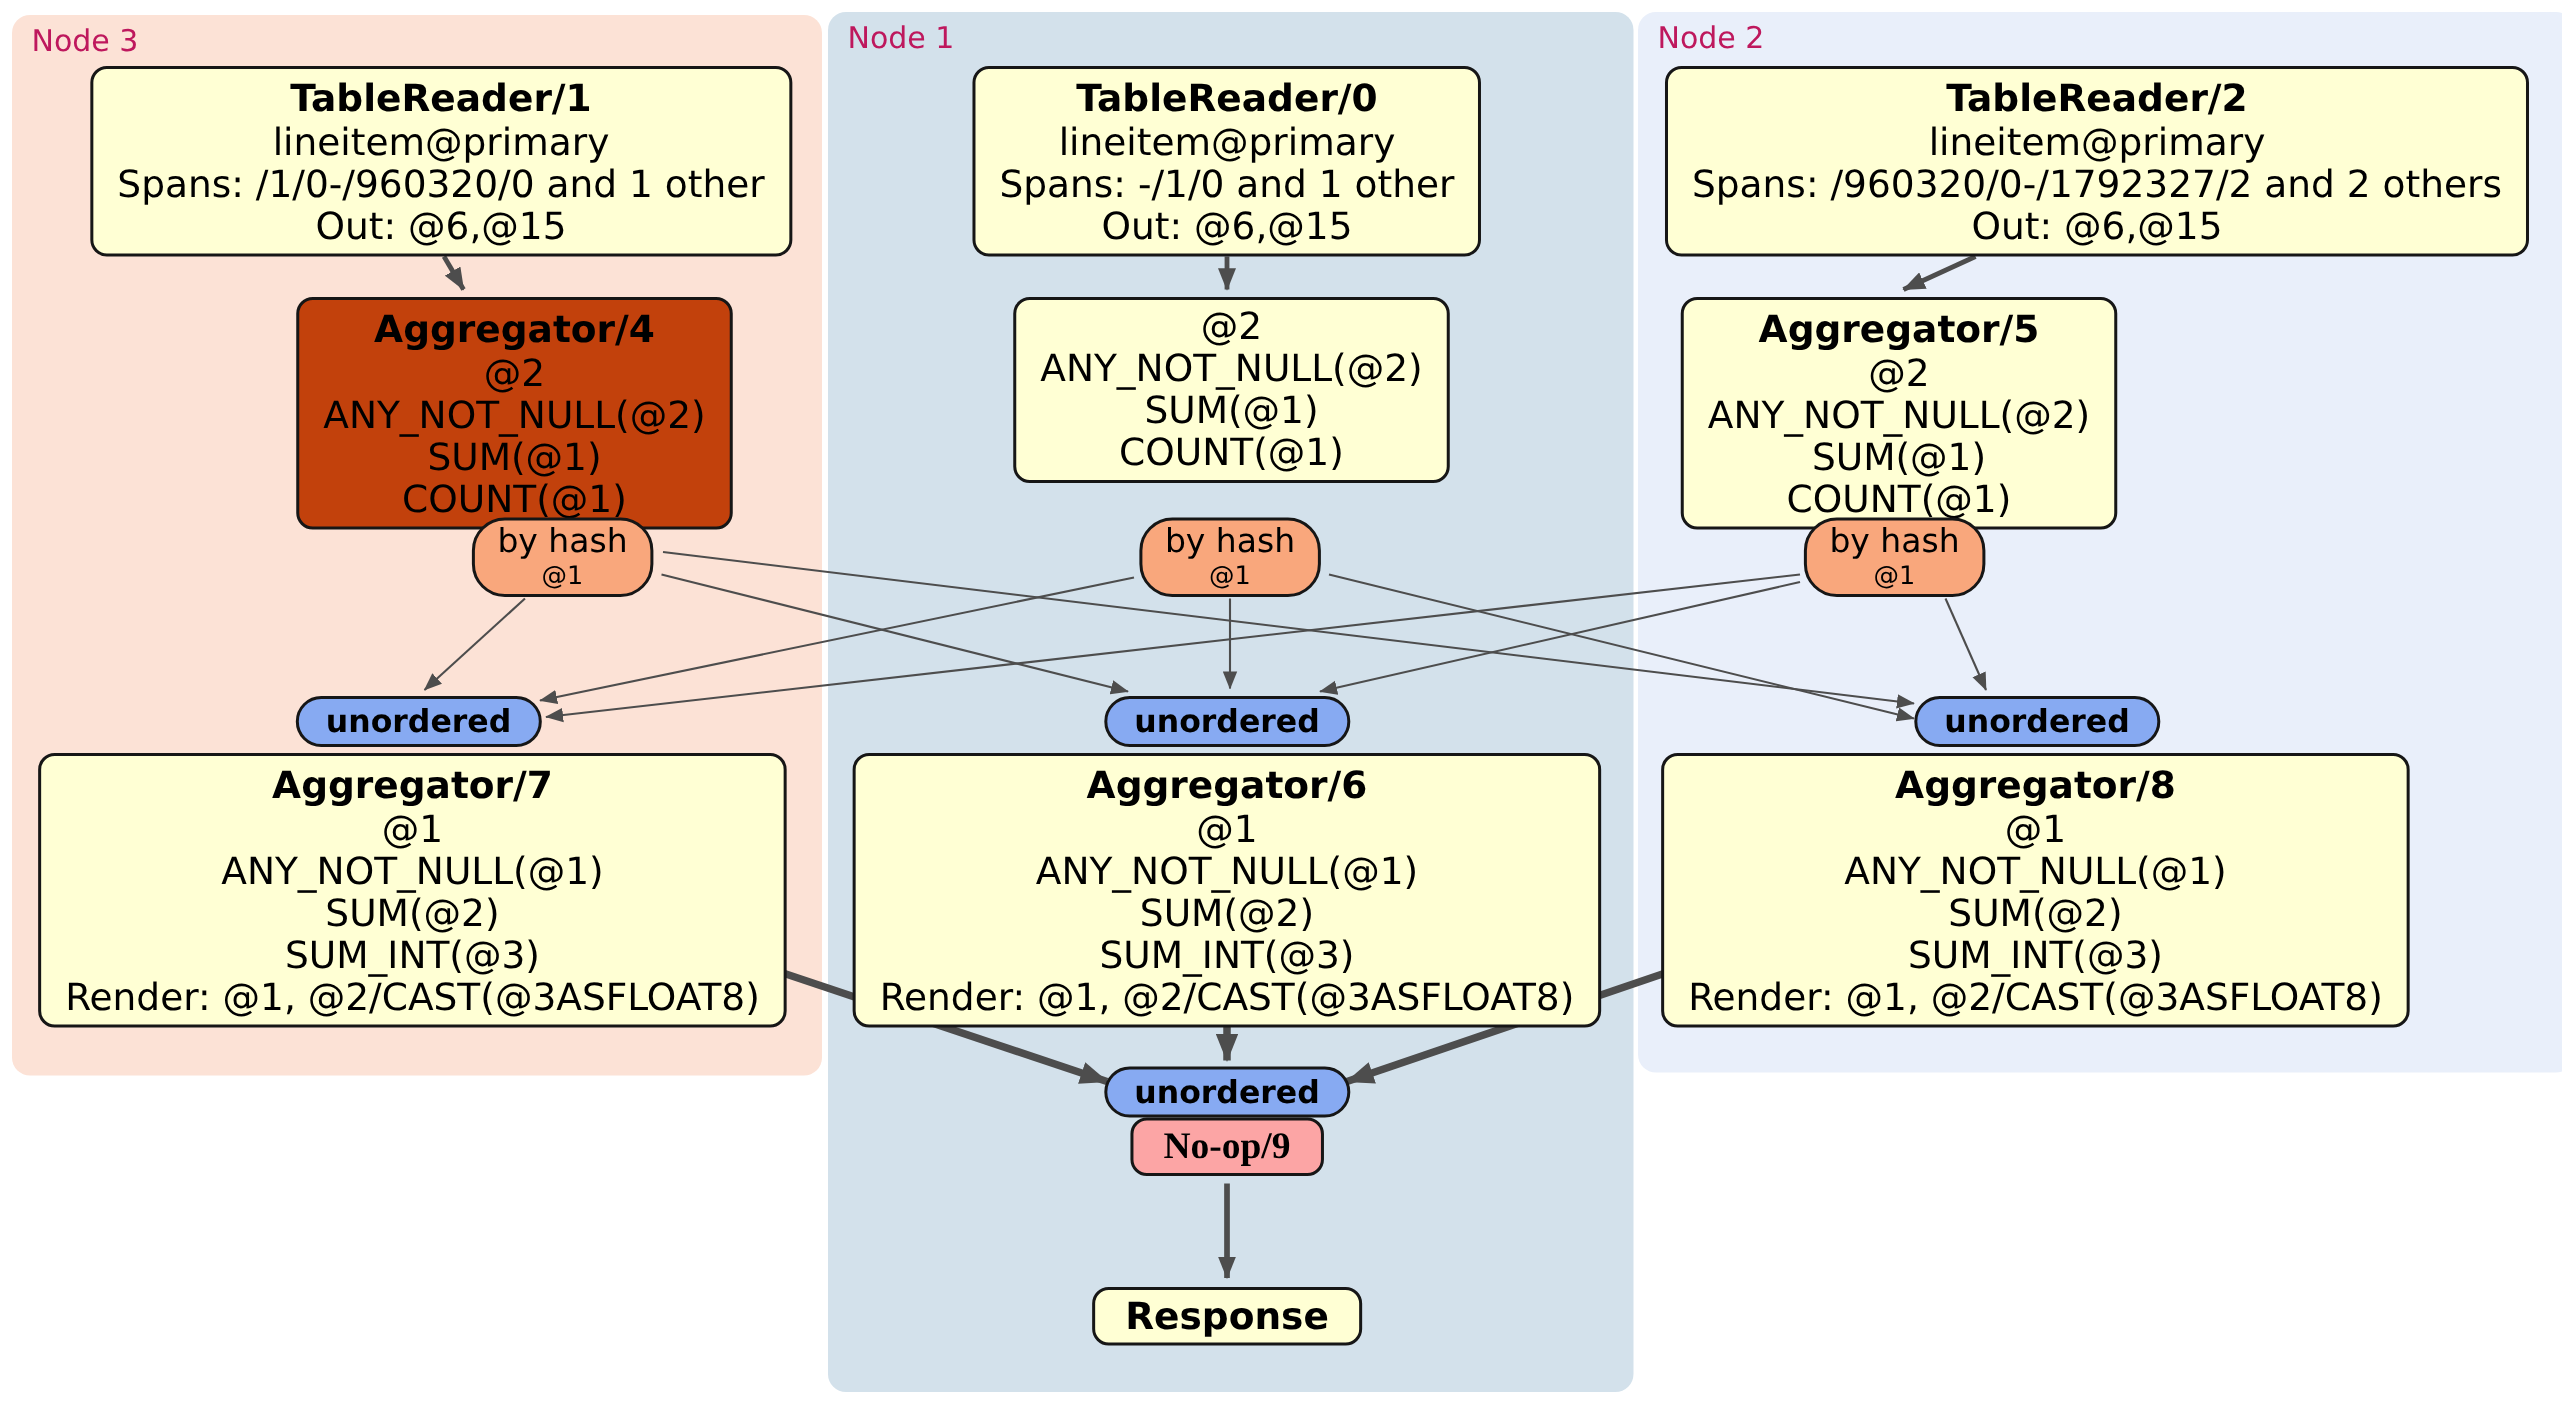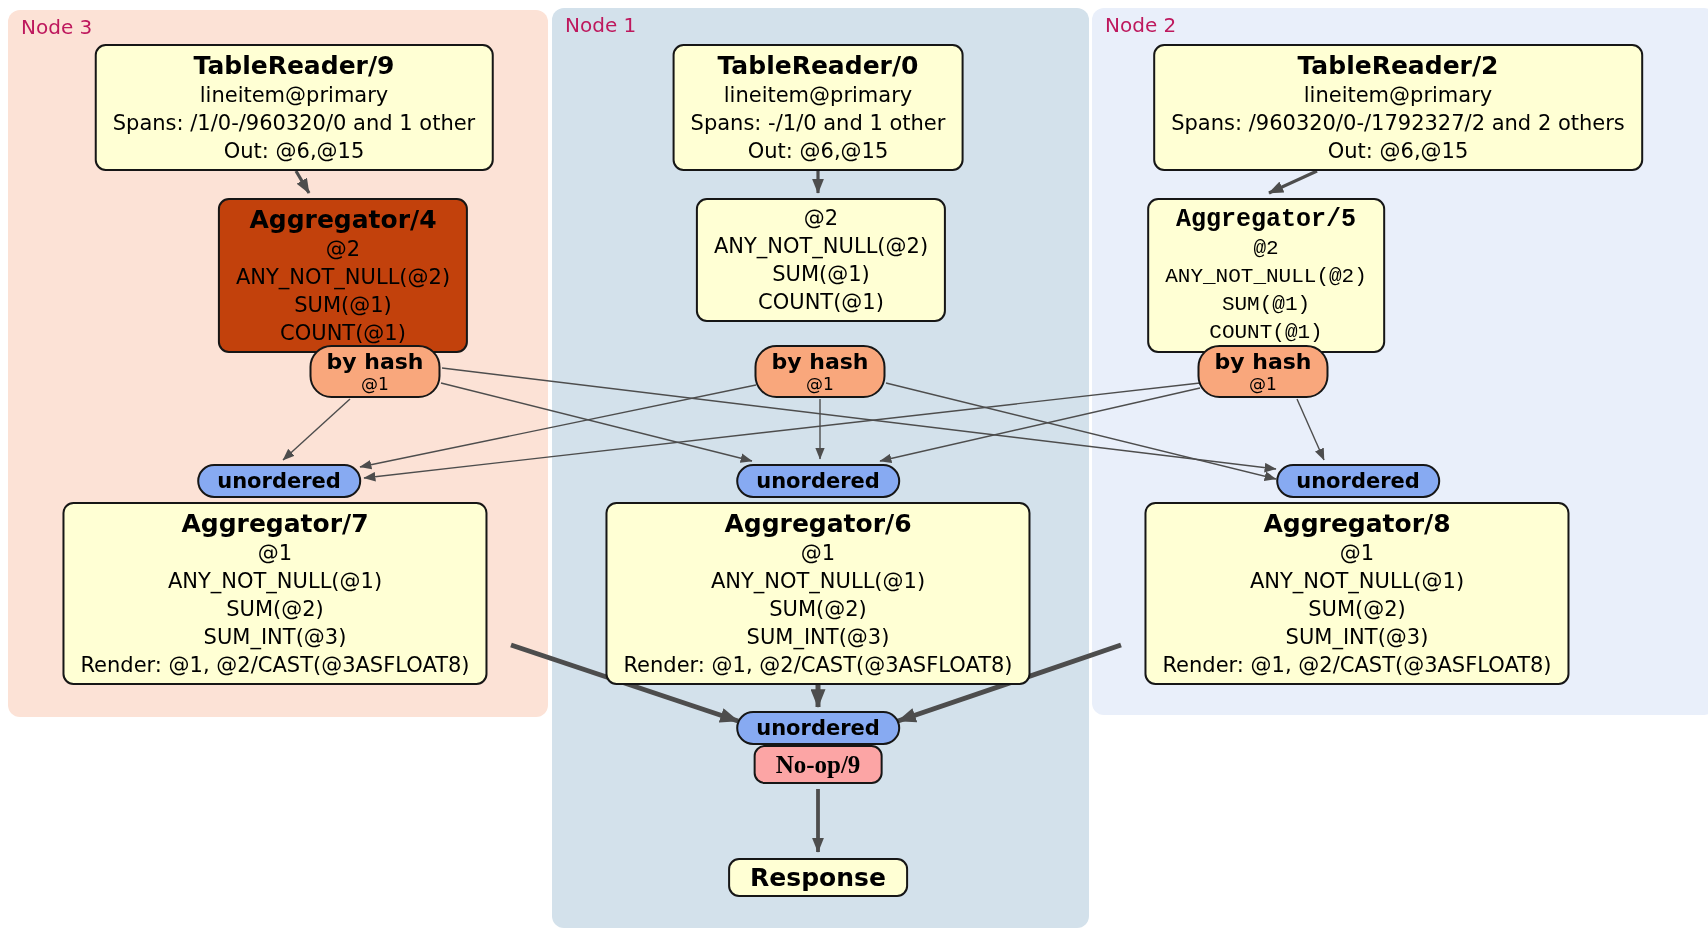--- a/index.html
+++ b/index.html
@@ -3,25 +3,25 @@
 <meta charset="utf-8">
 <style>
   html,body{margin:0;padding:0;background:#ffffff;}
   body{font-family:"DejaVu Sans","Liberation Sans",sans-serif;color:#000;}
   #stage{position:relative;width:1708px;height:940px;background:#fff;overflow:hidden;}
   .region{position:absolute;border-radius:12px;z-index:0;}
   .region-label{position:absolute;left:13px;top:4px;font-size:20px;line-height:26px;color:#be185d;}
   .proc{position:absolute;transform:translateX(-50%);border:2px solid #161616;border-radius:11px;
         text-align:center;padding:4px 16px;white-space:nowrap;z-index:4;}
   .proc-title{font-size:25px;font-weight:bold;line-height:31px;}
-  .proc-line{font-size:21px;line-height:28px;}
+  .proc-line{font-size:25px;line-height:28px;}
   .proc.small{padding:2px 20px;}
   .router{position:absolute;transform:translateX(-50%);border:2px solid #161616;border-radius:22px;
           text-align:center;padding:2px 15px;z-index:5;white-space:nowrap;}
-  .router-label{display:block;font-size:22px;font-weight:bold;line-height:25px;}
+  .router-label{display:block;font-size:22px;font-weight:normal;line-height:25px;}
   .router-sub{display:block;font-size:17px;line-height:20px;}
   .sync{position:absolute;transform:translateX(-50%);border:2px solid #161616;border-radius:18px;
         font-size:21px;font-weight:bold;line-height:28px;padding:1px 18px;z-index:5;
         white-space:nowrap;text-align:center;}
   #edges{position:absolute;left:0;top:0;z-index:2;}
 </style>
 </head>
 <body>
 
 <div id="stage">
@@ -57,21 +57,21 @@
 <div class="region" style="left: 8px; top: 10px; width: 540px; height: 707px; background: rgb(252, 226, 214);">
       <div class="region-label">Node 3</div>
     </div>
     <div class="region" style="left: 552px; top: 8px; width: 537px; height: 920px; background: rgb(211, 225, 235);">
       <div class="region-label">Node 1</div>
     </div>
     <div class="region" style="left: 1092px; top: 8px; width: 624px; height: 707px; background: rgb(233, 239, 250);">
       <div class="region-label">Node 2</div>
     </div>
     <div class="proc" style="left: 294px; top: 44px; background: rgb(255, 255, 212); border-color: rgb(22, 22, 22);">
-      <div class="proc-title">TableReader/9</div>
+      <div class="proc-title">TableReader/1</div>
       <div class="proc-line">lineitem@primary</div>
       <div class="proc-line">Spans: /1/0-/960320/0 and 1 other</div>
       <div class="proc-line">Out: @6,@15</div>
     </div>
     <div class="proc" style="left: 343px; top: 198px; background: #c2410c; border-color: rgb(22, 22, 22);">
       <div class="proc-title">Aggregator/4</div>
       <div class="proc-line">@2</div>
       <div class="proc-line">ANY_NOT_NULL(@2)</div>
       <div class="proc-line">SUM(@1)</div>
       <div class="proc-line">COUNT(@1)</div>
@@ -87,21 +87,21 @@
       <div class="proc-line">ANY_NOT_NULL(@2)</div>
       <div class="proc-line">SUM(@1)</div>
       <div class="proc-line">COUNT(@1)</div>
     </div>
     <div class="proc" style="left: 1398px; top: 44px; background: rgb(255, 255, 212); border-color: rgb(22, 22, 22);">
       <div class="proc-title">TableReader/2</div>
       <div class="proc-line">lineitem@primary</div>
       <div class="proc-line">Spans: /960320/0-/1792327/2 and 2 others</div>
       <div class="proc-line">Out: @6,@15</div>
     </div>
-    <div class="proc" style="left: 1266px; top: 198px; background: rgb(255, 255, 212); border-color: rgb(22, 22, 22); font-family: Liberation Mono, monospace;">
+    <div class="proc" style="left: 1266px; top: 198px; background: rgb(255, 255, 212); border-color: rgb(22, 22, 22);">
       <div class="proc-title">Aggregator/5</div>
       <div class="proc-line">@2</div>
       <div class="proc-line">ANY_NOT_NULL(@2)</div>
       <div class="proc-line">SUM(@1)</div>
       <div class="proc-line">COUNT(@1)</div>
     </div>
     <div class="proc" style="left: 275px; top: 502px; background: rgb(255, 255, 212); border-color: rgb(22, 22, 22);">
       <div class="proc-title">Aggregator/7</div>
       <div class="proc-line">@1</div>
       <div class="proc-line">ANY_NOT_NULL(@1)</div>

